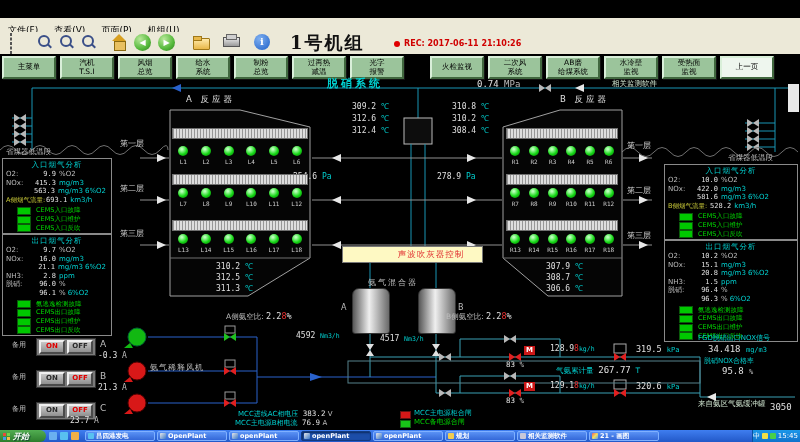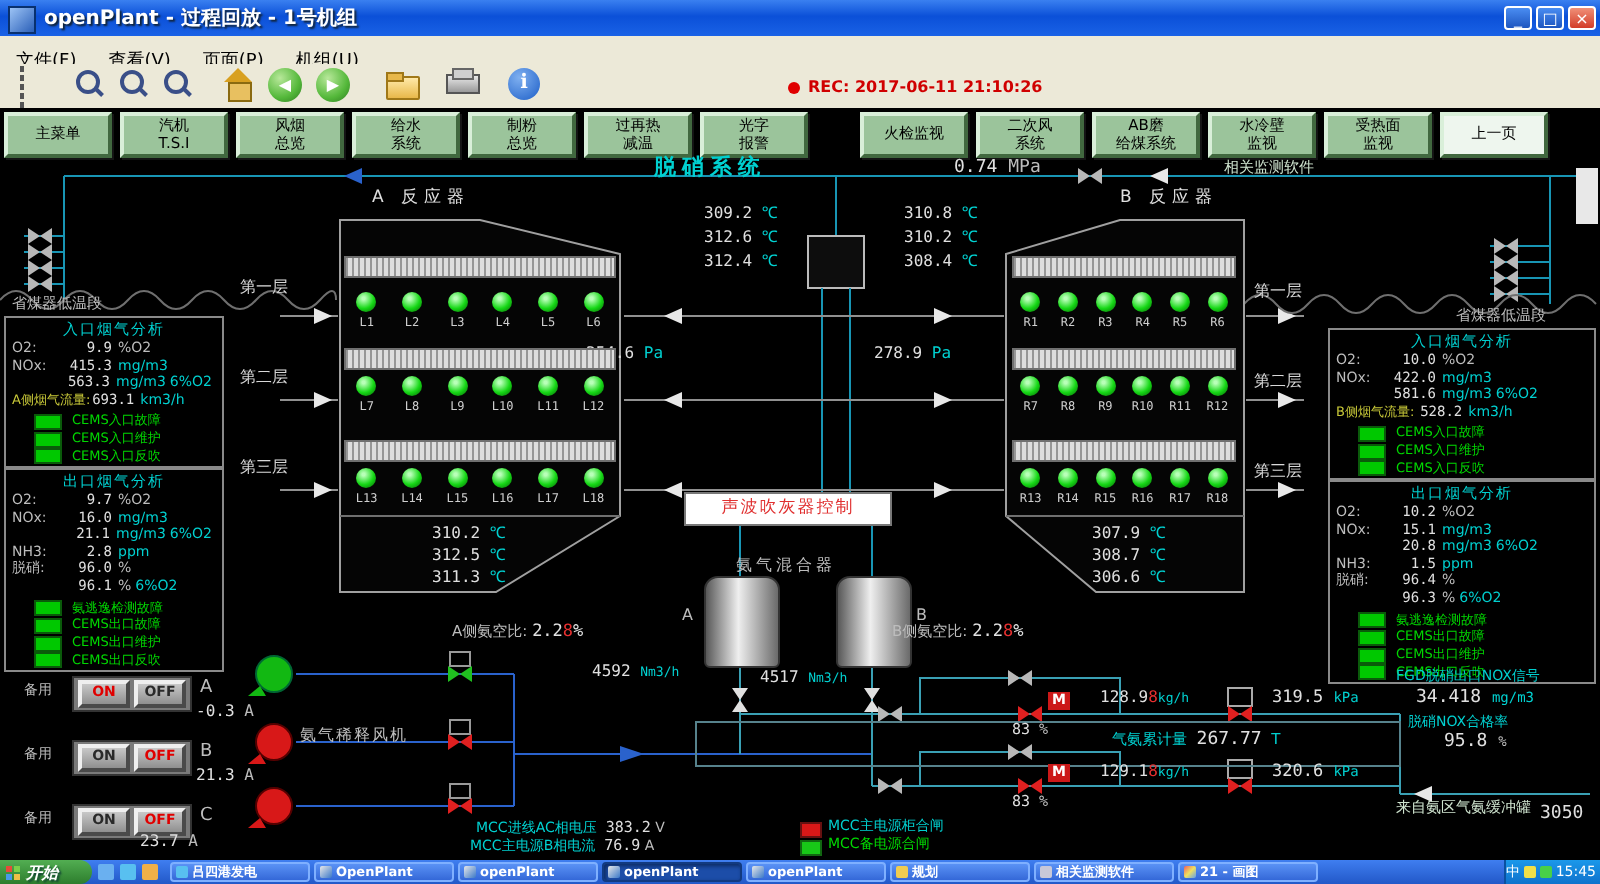--- a/index.html
+++ b/index.html
@@ -71,21 +71,21 @@
   
   .onoff{position:absolute;display:flex;background:#7a7a7a;border:1px solid #333;padding:1px;}
   .obtn{width:26px;height:14px;margin:0 1px;background:linear-gradient(180deg,#c8c8c8,#8f8f8f);
     border-top:2px solid #efefef;border-left:2px solid #efefef;border-right:2px solid #4a4a4a;border-bottom:2px solid #4a4a4a;
     box-sizing:border-box;font-size:7px;font-weight:bold;text-align:center;line-height:9px;color:#2a2a2a;}
   .onoff.v-on .ob-on{color:#e00000;}
   .onoff.v-off .ob-off{color:#e00000;}
   .mbox{position:absolute;width:11px;height:9px;background:#cc1818;color:#fff;font-size:7px;font-weight:bold;
     text-align:center;line-height:9px;}
   #sonic{position:absolute;left:342px;top:246px;width:102px;height:15px;border:1px solid #787878;
-    color:#e03030;font-size:8.5px;text-align:center;line-height:15px;letter-spacing:1px;background:#ffffff;}
+    color:#e03030;font-size:8.5px;text-align:center;line-height:15px;letter-spacing:1px;background:#fef9c3;padding-left:37px;}
   .tank{position:absolute;width:36px;height:44px;border-radius:7px 7px 3px 3px;
     background:linear-gradient(90deg,#585858,#efefef 45%,#6a6a6a);border:1px solid #333;}
   
   #taskbar{position:absolute;left:0;top:430px;width:800px;height:12px;
     background:linear-gradient(180deg,#3f7ef0,#2258c8);display:flex;align-items:center;}
   #startbtn{height:12px;width:46px;border-radius:0 6px 6px 0;
     background:linear-gradient(180deg,#52ae52,#2d7d2d);display:flex;align-items:center;padding-left:3px;box-sizing:border-box;}
   #startbtn .flag{width:7px;height:7px;display:grid;grid-template-columns:3px 3px;grid-gap:1px;margin-right:3px;}
   #startbtn .flag i{width:3px;height:3px;}
   #startbtn span.stxt{color:#fff;font-size:8px;font-weight:bold;font-style:italic;text-shadow:1px 1px 1px #143;}
@@ -105,44 +105,38 @@
     border-left:1px solid #0a50a0;display:flex;align-items:center;justify-content:flex-end;padding-right:2px;box-sizing:border-box;}
   #tray .cn{color:#fff;font-size:7px;margin-right:2px;}
   #tray .tico{width:6px;height:6px;border-radius:1px;margin-right:2px;}
   #tray .time{color:#fff;font-size:7px;}
 </style>
 </head>
 <body>
 
 <div id="screen">
 
-  <div id="titlebar">
-    <div class="appicon"></div>
-    <div class="wtitle">openPlant - 过程回放 - 1号机组</div>
-    <div class="winbtn min" style="left:752px">_</div>
-    <div class="winbtn max" style="left:768px">□</div>
-    <div class="winbtn close" style="left:784px">×</div>
-  </div>
 
   <div id="menubar">
     <span><span class="mitem">文件(F)</span><span class="mitem">查看(V)</span><span class="mitem">页面(P)</span><span class="mitem">机组(U)</span></span>
   </div>
 
   <div id="toolbar">
     <span class="tbico" style="left:8px"><span class="i-select"></span></span>
     <span class="tbico i-mag" style="left:36px"></span>
     <span class="tbico i-mag" style="left:58px"></span>
     <span class="tbico i-mag" style="left:80px"></span>
     <span class="tbico i-home" style="left:110px"></span>
     <span class="tbico i-nav" style="left:134px">◀</span>
     <span class="tbico i-nav" style="left:158px">▶</span>
     <span class="tbico i-folder" style="left:192px"></span>
     <span class="tbico i-print" style="left:222px"></span>
     <span class="tbico i-info" style="left:254px">i</span>
   </div>
+  <div id="unit-title">1号机组</div>
   <div id="recdot"></div>
   <div id="rectext"><span>REC</span><span>: 2017-06-11 21:10:26</span></div>
 
   <div id="navrow">
     <div class="navgrp" style="left:2px">
 
     <div class="navbtn v-normal">主菜单</div>
         <div class="navbtn v-normal">汽机
 T.S.I</div>
         <div class="navbtn v-normal">风烟

